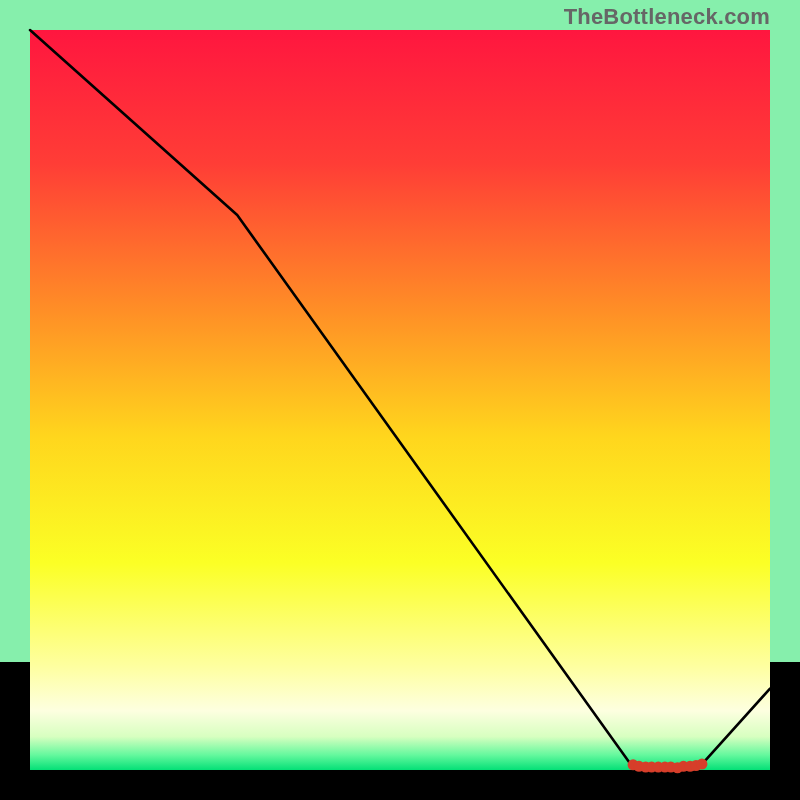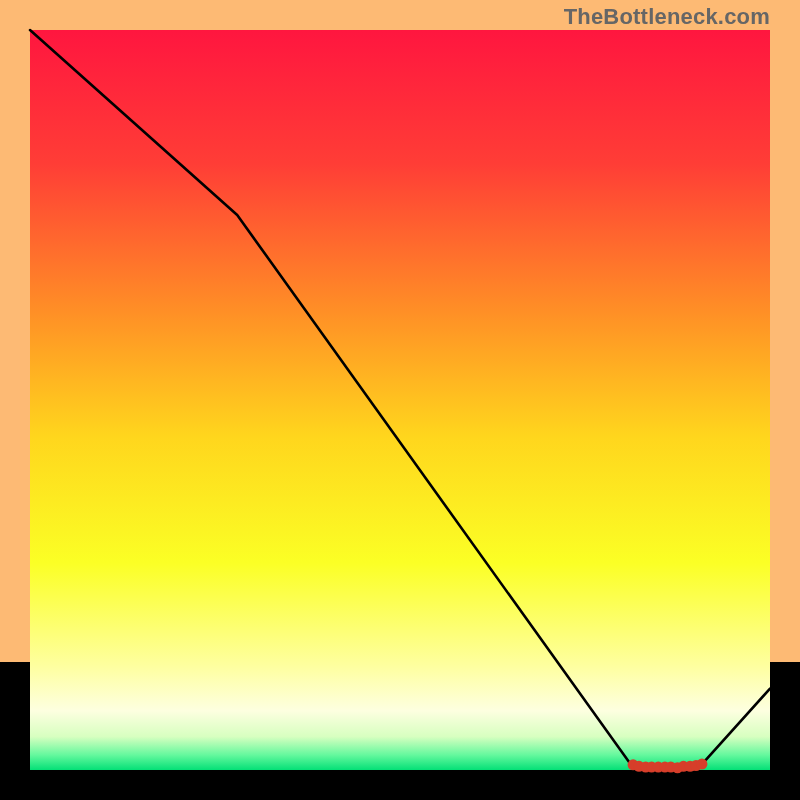--- a/index.html
+++ b/index.html
@@ -7,21 +7,21 @@
     padding: 0;
     width: 800px;
     height: 800px;
     background: #000;
     overflow: hidden;
   }
   .chart-container {
     position: relative;
     width: 800px;
     height: 662px;
-    background: #fdba74;
+    background: #86efac;
   }
   .plot-area {
     position: absolute;
     left: 30px;
     top: 30px;
     width: 740px;
     height: 740px;
   }
   .gradient-bg {
     position: absolute;

